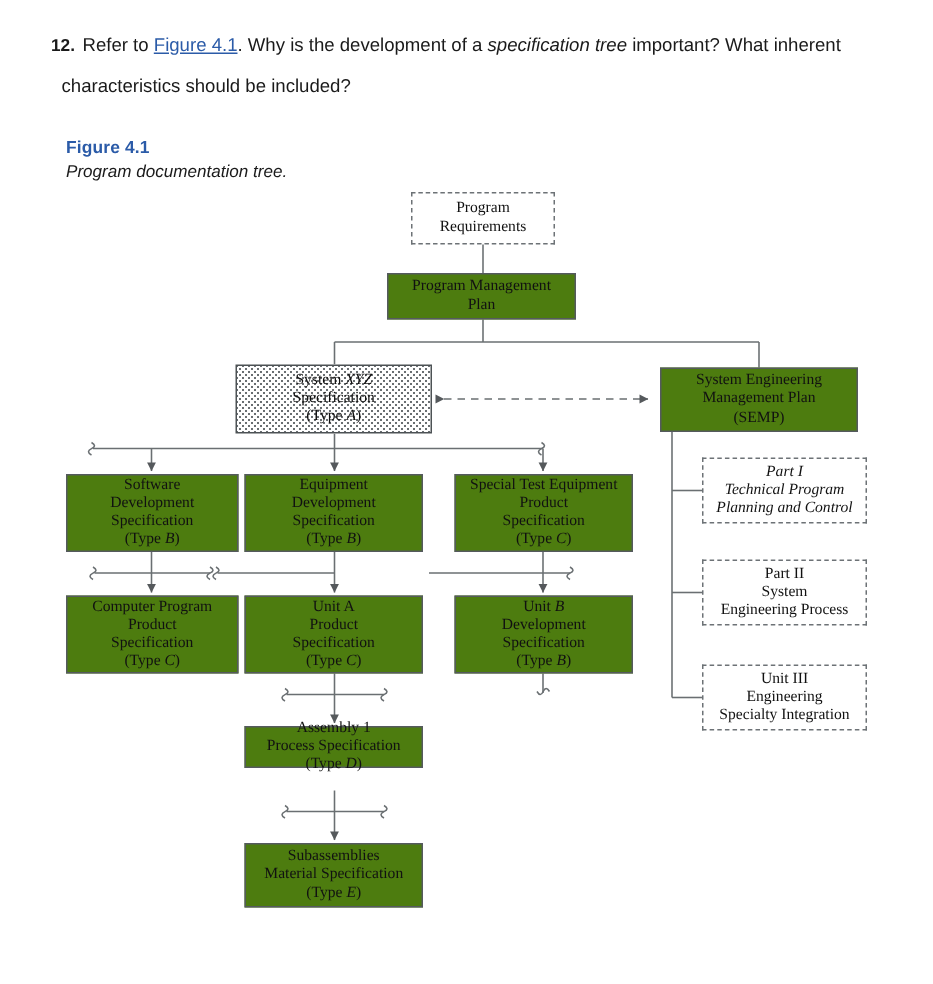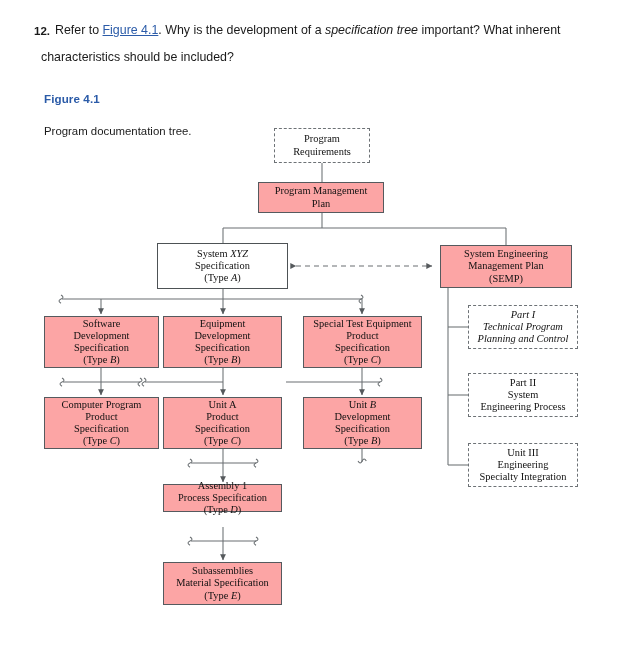--- a/index.html
+++ b/index.html
@@ -58,21 +58,22 @@
   }
   .fig-title {
     color: #2b5ba8;
     font-weight: bold;
     font-size: 11.6px;
     letter-spacing: 0.1px;
   }
   .fig-sub {
     font-size: 11.4px;
     color: #1a1a1a;
-    margin-top: 20px;
+    margin-top: 4px;
+    font-style: italic;
   }
 
   
   #diagram {
     position: absolute;
     left: 0;
     top: 0;
     width: 622px;
     height: 656px;
   }
@@ -89,21 +90,21 @@
     box-sizing: border-box;
     display: flex;
     flex-direction: column;
     align-items: center;
     justify-content: center;
     text-align: center;
     font-family: "Liberation Serif", serif;
     font-size: 10.4px;
     line-height: 1.16;
     color: #111;
-    background: #fca5a5;
+    background: #4d7c0f;
   }
   .node.solid  { border: 1px solid #555a5e; }
   .node.dashed { border: 1px dashed #6d7276; background: transparent; }
   .node.stipple {
     border: 1px solid #4d5255;
     background-color: #ffffff;
     background-image:
       radial-gradient(#6a6f72 0.55px, transparent 0.6px),
       radial-gradient(#6a6f72 0.55px, transparent 0.6px);
     background-size: 4px 4px, 4px 4px;

